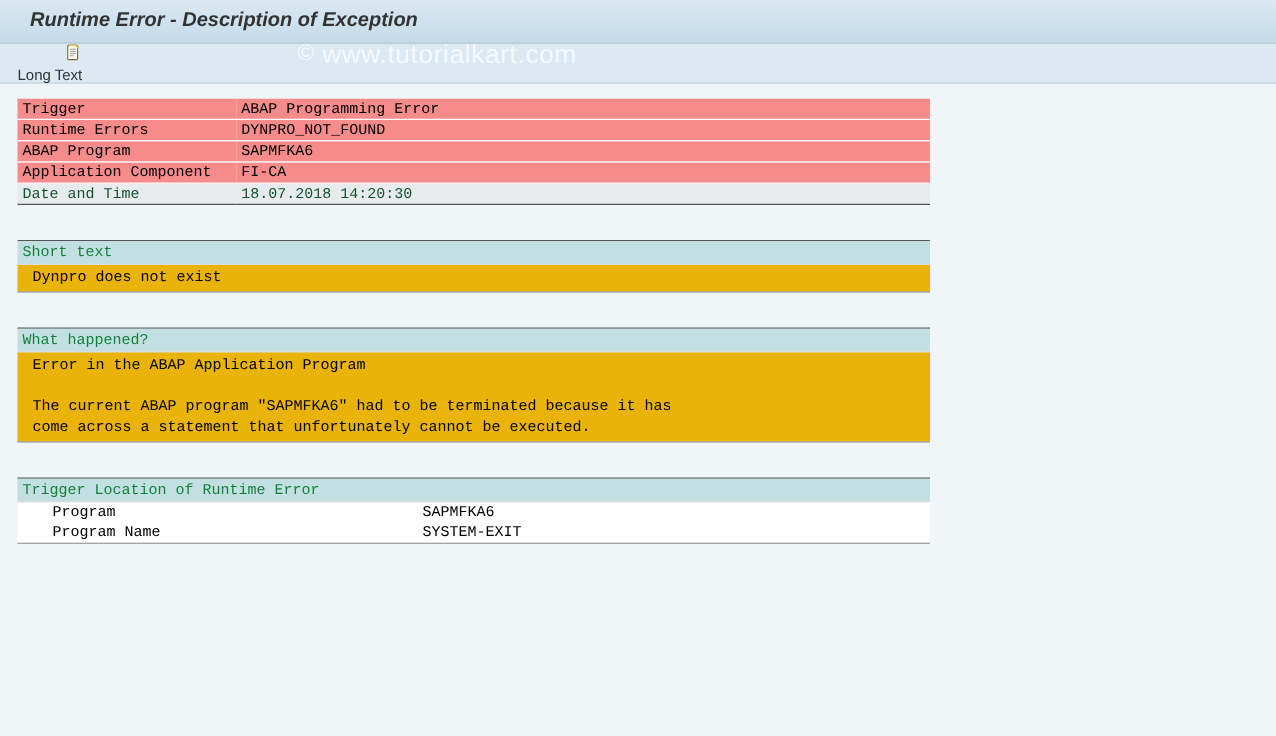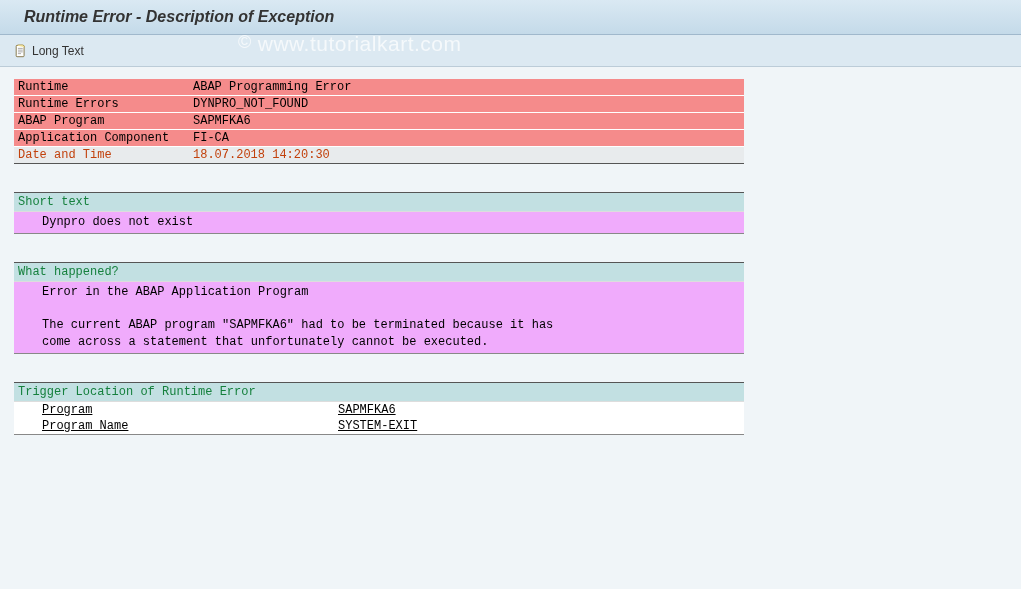--- a/index.html
+++ b/index.html
@@ -35,73 +35,73 @@
       align-items: center;
       height: 32px;
     }
     .toolbar-button {
       display: flex;
       align-items: flex-end;
       gap: 4px;
       font-size: 12px;
       color: #333;
       cursor: pointer;
+      flex-direction: column;
     }
     .content {
       padding: 12px 14px;
       background: #f0f5f8;
     }
     .info-table {
       width: 730px;
       border-collapse: collapse;
       font-family: "Courier New", monospace;
       font-size: 12px;
       border-bottom: 1px solid #555;
     }
     .info-table tr.red-row td {
       background: #f58b8b;
       color: #000;
       padding: 1px 4px;
       border-bottom: 1px solid #fff;
     }
     .info-table tr.gray-row td {
       background: #e8ebed;
-      color: #c2410c;
+      color: #14532d;
       padding: 1px 4px;
     }
     .info-table td.label {
       width: 175px;
     }
     .section {
       width: 730px;
       margin-top: 28px;
       font-family: "Courier New", monospace;
       font-size: 12px;
       border-top: 1px solid #555;
       border-bottom: 1px solid #888;
     }
     .section-header {
       background: #c2e0e2;
       padding: 2px 4px;
       color: #15803d;
       border-bottom: 1px solid #ddd;
     }
     .section-body {
-      background: #f0abfc;
-      padding: 2px 4px 2px 28px;
+      background: #eab308;
+      padding: 2px 4px 2px 12px;
       line-height: 1.4;
       white-space: pre-wrap;
     }
     .section-body .line {
       display: block;
     }
     .trigger-table {
       width: 100%;
       border-collapse: collapse;
-      text-decoration: underline;
     }
     .trigger-body {
       background: #fff;
     }
     .trigger-row td {
       padding: 1px 4px;
       font-family: "Courier New", monospace;
       font-size: 12px;
     }
     .trigger-row td.indent {
@@ -156,21 +156,21 @@
 
 <div class="watermark">
   <span class="copyright">©</span><span>www.tutorialkart.com</span>
 </div>
 
 <div class="content">
 
   <table class="info-table">
     <tbody>
         <tr class="red-row">
-      <td class="label">Runtime</td>
+      <td class="label">Trigger</td>
       <td>ABAP Programming Error</td>
     </tr>
     <tr class="red-row">
       <td class="label">Runtime Errors</td>
       <td>DYNPRO_NOT_FOUND</td>
     </tr>
     <tr class="red-row">
       <td class="label">ABAP Program</td>
       <td>SAPMFKA6</td>
     </tr>

